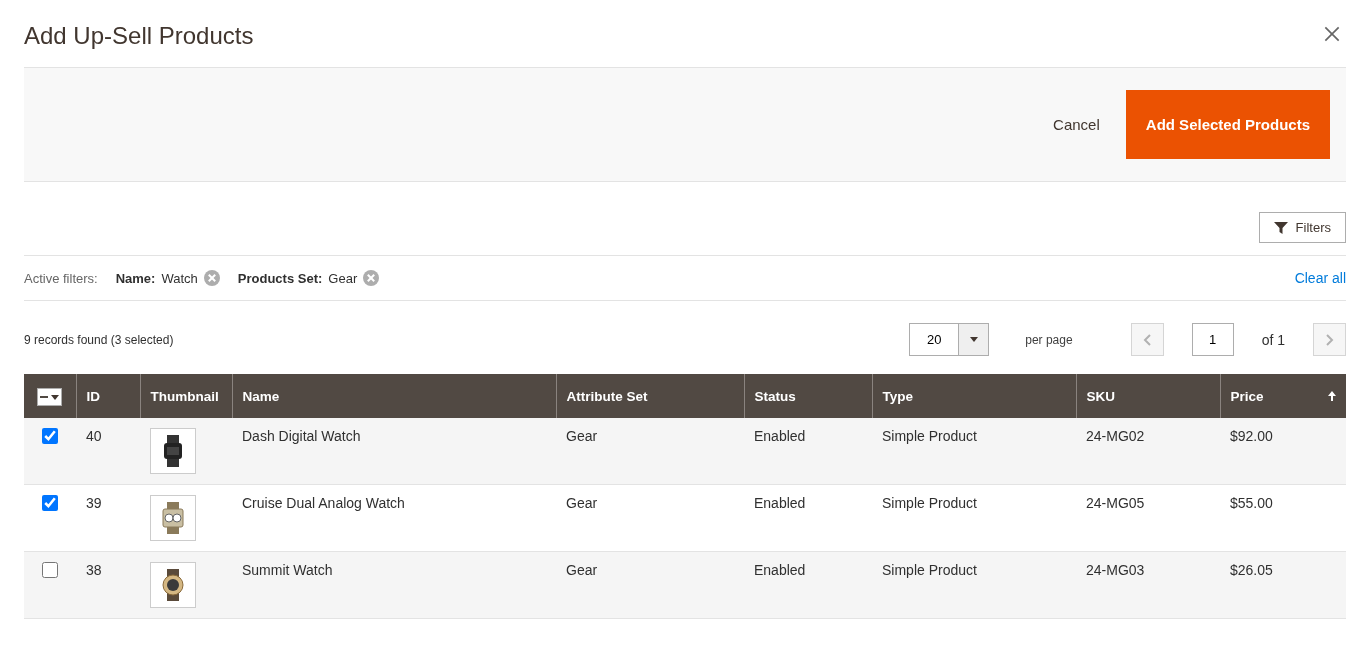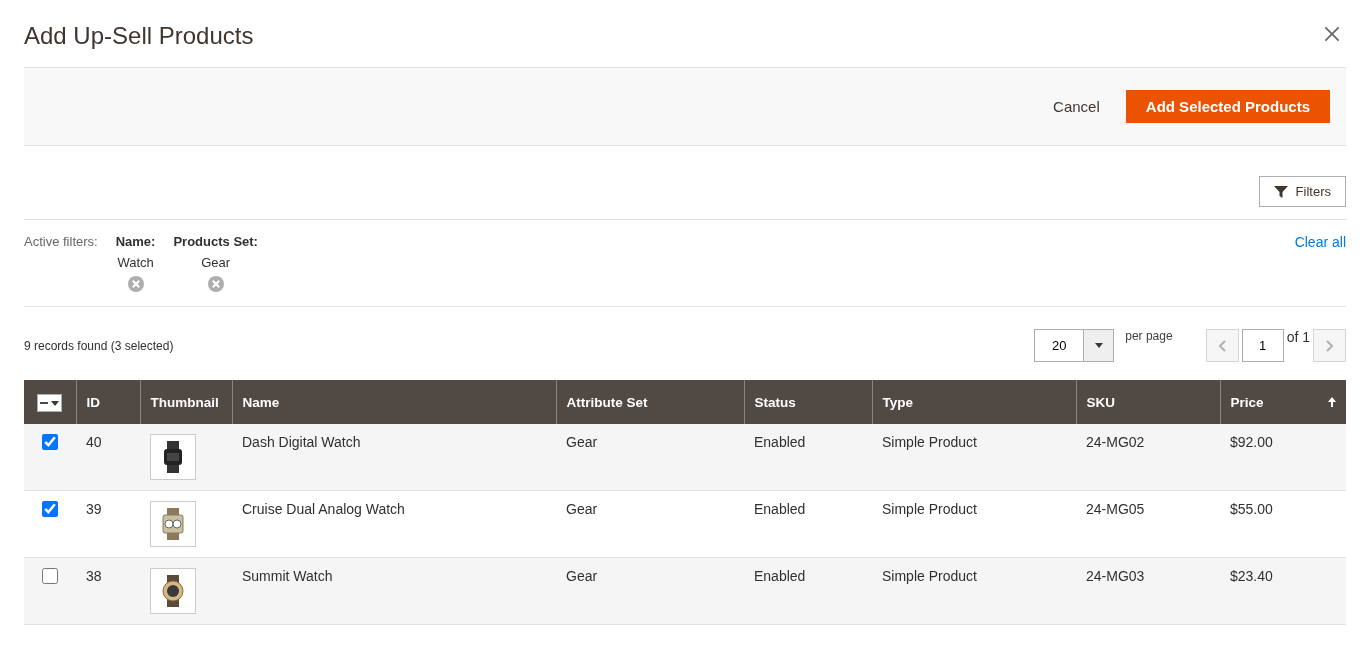--- a/index.html
+++ b/index.html
@@ -5,36 +5,36 @@
 * { box-sizing: border-box; margin: 0; padding: 0; }
 body { font-family: 'Helvetica Neue', Arial, sans-serif; font-size: 14px; color: #333; background: #fff; }
 .modal { padding: 0 24px; width: 1370px; }
 .modal-header { display: flex; justify-content: space-between; align-items: center; padding: 20px 0 16px; }
 .modal-title { font-size: 24px; font-weight: 400; color: #41362f; }
 .close-btn { background: none; border: none; cursor: pointer; padding: 4px; }
 .close-btn svg { width: 20px; height: 20px; stroke: #666; stroke-width: 2; fill: none; }
 
 .actions-bar { background: #f8f8f8; border-top: 1px solid #e3e3e3; border-bottom: 1px solid #e3e3e3; padding: 22px 16px; display: flex; justify-content: flex-end; gap: 20px; align-items: center; }
 .btn-cancel { background: none; border: none; color: #41362f; font-size: 15px; cursor: pointer; padding: 0 6px; }
-.btn-primary { background: #eb5202; color: #fff; border: none; padding: 8px 20px; font-size: 15px; font-weight: 600; cursor: pointer; }
+.btn-primary { background: #eb5202; color: #fff; border: none; padding: 26px 20px; font-size: 15px; font-weight: 600; cursor: pointer; }
 
 .filters-top { display: flex; justify-content: flex-end; padding: 30px 0 12px; border-bottom: 1px solid #e3e3e3; }
 .btn-filters { background: #fff; border: 1px solid #adadad; padding: 7px 14px; font-size: 13px; cursor: pointer; display: flex; align-items: center; gap: 8px; color: #41362f; }
 
-.active-filters { display: flex; padding: 14px 0; border-bottom: 1px solid #e3e3e3; gap: 18px; }
+.active-filters { display: flex; align-items: center; padding: 14px 0; border-bottom: 1px solid #e3e3e3; gap: 18px; }
 .af-label { font-size: 13px; color: #666; }
-.chip { display: inline-flex; align-items: center; gap: 6px; font-size: 13px; color: #303030; font-weight: 600; flex-direction: column; }
+.chip { display: inline-flex; align-items: center; gap: 6px; font-size: 13px; color: #303030; font-weight: 600; }
 .chip-text-val { font-weight: 400; }
 .chip-x { width: 16px; height: 16px; border-radius: 50%; background: #adadad; display: inline-flex; align-items: center; justify-content: center; cursor: pointer; }
 .chip-x svg { width: 8px; height: 8px; stroke: #fff; stroke-width: 2.5; }
 .clear-all { margin-left: auto; color: #007bdb; text-decoration: none; font-size: 14px; cursor: pointer; }
 
 .count-pager { display: flex; align-items: center; justify-content: space-between; padding: 22px 0 18px; }
 .records-found { color: #303030; font-size: 12px; }
-.pager-right { display: flex; gap: 3px; }
+.pager-right { display: flex; align-items: center; gap: 28px; }
 .pp-group { display: flex; align-items: center; }
 .pp-input { width: 50px; height: 33px; border: 1px solid #adadad; text-align: center; font-size: 13px; }
 .pp-drop { width: 30px; height: 33px; border: 1px solid #adadad; border-left: none; background: #efefef; cursor: pointer; display:flex; align-items:center; justify-content:center; }
 .pp-label { font-size: 12px; color: #404040; margin-left: 8px; margin-right: 30px; }
 .nav-btn { width: 33px; height: 33px; border: 1px solid #adadad; background: #efefef; cursor: pointer; display:flex; align-items:center; justify-content:center; }
 .nav-btn.disabled { opacity: .5; cursor: default; }
 .page-input { width: 42px; height: 33px; border: 1px solid #adadad; text-align: center; font-size: 13px; }
 .page-of { font-size: 14px; color: #303030; }
 
 table { width: 100%; border-collapse: collapse; }
@@ -223,18 +223,18 @@
                 <circle cx="18" cy="18" r="10" fill="#d4b783" stroke="#8a6a3a"></circle>
                 <circle cx="18" cy="18" r="6" fill="#3a3a3a"></circle>
               </svg>
             </div>
           </td>
           <td>Summit Watch</td>
           <td>Gear</td>
           <td>Enabled</td>
           <td>Simple Product</td>
           <td>24-MG03</td>
-          <td>$23.40</td>
+          <td>$26.05</td>
         </tr>
       </tbody>
   </table>
 
 </div>
 
 </body></html>

